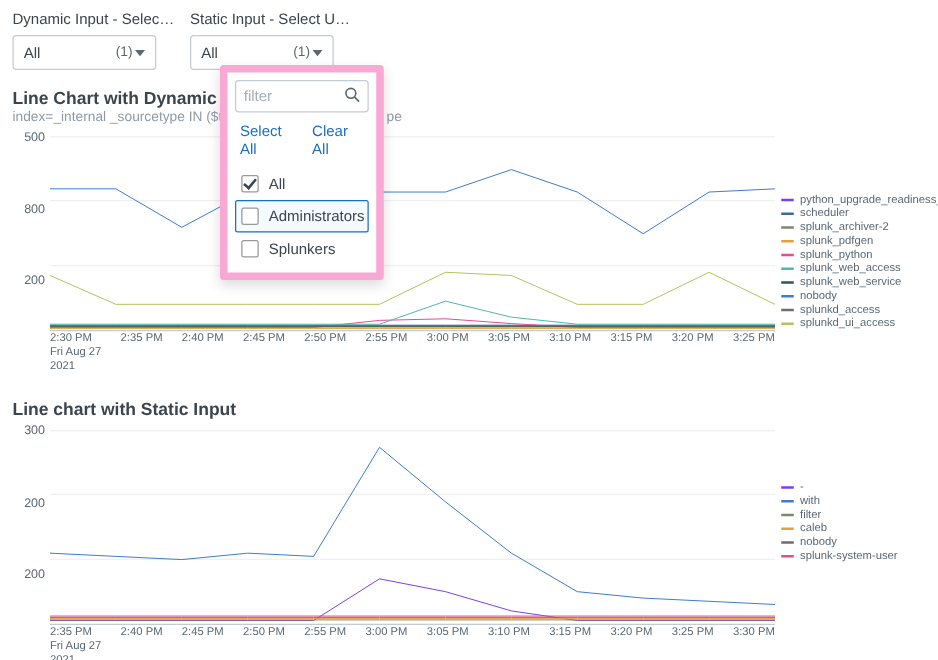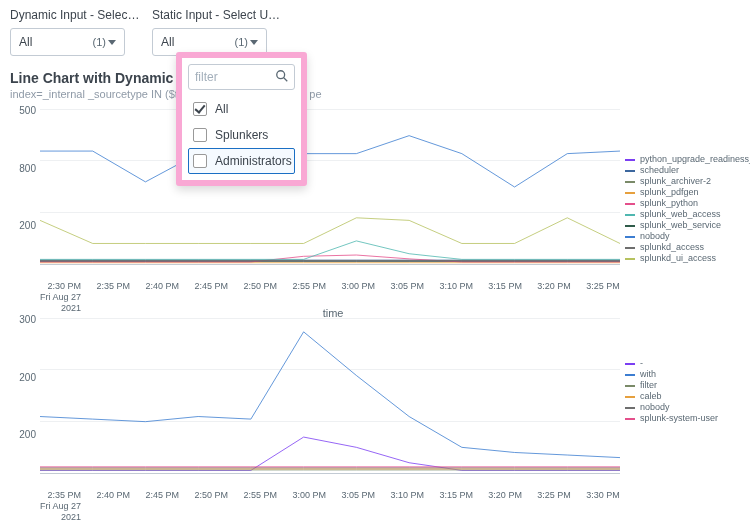--- a/index.html
+++ b/index.html
@@ -27,21 +27,21 @@
   .panel { margin: 6px 10px 14px; }
   .panel-title { font-size: 14px; font-weight: bold; color: #3c444d; }
   .panel-sub { font-size: 11px; color: #8f9aa7; margin-top: 2px; }
 
   .chart-wrap { position: relative; margin-top: 10px; height: 195px; }
   .y-axis { position: absolute; left: 0; top: 0; bottom: 22px; width: 28px; }
   .y-tick { position: absolute; right: 2px; font-size: 10px; color: #5a6873; transform: translateY(50%); }
   .plot { position: absolute; left: 30px; right: 120px; top: 0; bottom: 40px; border-bottom: 1px solid #c3cbd4; }
   .grid-h { position: absolute; left: 0; right: 0; border-top: 1px solid #eef0f2; }
   .x-ticks { position: absolute; left: 30px; right: 120px; bottom: 0; height: 40px; display: flex; justify-content: space-between; }
-  .x-tick { font-size: 9px; color: #5a6873; text-align: right; max-width: 48px; line-height: 1.2; margin-top: 16px; }
+  .x-tick { font-size: 9px; color: #5a6873; text-align: left; max-width: 48px; line-height: 1.2; }
   .x-label { position: absolute; left: 30px; right: 120px; bottom: -14px; text-align: center; font-size: 11px; color: #5a6873; }
   .legend { position: absolute; right: 0; top: 45px; width: 115px; display: flex; flex-direction: column; gap: 2px; }
   .legend.tight { top: 40px; }
   .legend-item { display: flex; align-items: center; gap: 5px; font-size: 9px; color: #5a6873; line-height: 1; }
   .sw { width: 10px; height: 2px; flex-shrink: 0; }
   svg.lines { position: absolute; left: 0; top: 0; width: 100%; height: 100%; }
 </style>
 </head>
 <body>
 
@@ -69,32 +69,36 @@
 </div>
 
 <div class="dropdown-panel">
   <div class="filter-wrap">
     <input class="filter-input" placeholder="filter" style="">
     <svg class="search-ic" viewBox="0 0 16 16">
         <circle cx="6.5" cy="6.5" r="4.5" fill="none" stroke="#5a6873" stroke-width="1.5"></circle>
         <line x1="10" y1="10" x2="14" y2="14" stroke="#5a6873" stroke-width="1.5"></line>
       </svg>
   </div>
+  <div class="dd-actions">
+    <a>Select All</a>
+    <a>Clear All</a>
+  </div>
   <div id="dd-items">
       <div class="dd-item">
         <div class="chk checked"></div>
         <span>All</span>
       </div>
+      <div class="dd-item focused">
+        <div class="chk"></div>
+        <span>Administrators</span>
+      </div>
       <div class="dd-item">
         <div class="chk"></div>
         <span>Splunkers</span>
-      </div>
-      <div class="dd-item focused">
-        <div class="chk"></div>
-        <span>Administrators</span>
       </div>
     </div>
 </div>
 
 <div class="panel">
   <div class="panel-title">Line Chart with Dynamic Inpu</div>
   <div class="panel-sub">
     <span>index=_internal _sourcetype IN ($t</span>&nbsp;&nbsp;&nbsp;&nbsp;&nbsp;&nbsp;&nbsp;&nbsp;&nbsp;&nbsp;&nbsp;&nbsp;&nbsp;&nbsp;&nbsp;&nbsp;&nbsp;&nbsp;&nbsp;&nbsp;&nbsp;&nbsp;&nbsp;&nbsp;&nbsp;&nbsp;&nbsp;&nbsp;&nbsp;&nbsp;&nbsp;&nbsp;&nbsp;&nbsp;&nbsp;&nbsp;&nbsp;&nbsp;&nbsp;&nbsp;&nbsp;&nbsp;&nbsp;<span>pe</span>
   </div>
   <div class="chart-wrap">
@@ -127,21 +131,20 @@
         <div class="x-tick">2:45 PM</div>
         <div class="x-tick">2:50 PM</div>
         <div class="x-tick">2:55 PM</div>
         <div class="x-tick">3:00 PM</div>
         <div class="x-tick">3:05 PM</div>
         <div class="x-tick">3:10 PM</div>
         <div class="x-tick">3:15 PM</div>
         <div class="x-tick">3:20 PM</div>
         <div class="x-tick">3:25 PM</div>
       </div>
-    <div class="x-label">_time</div>
     <div class="legend" id="leg1">
         <div class="legend-item">
           <div class="sw" style="background: rgb(123, 63, 242);"></div>
           <span>python_upgrade_readiness_app</span>
         </div>
         <div class="legend-item">
           <div class="sw" style="background: rgb(61, 103, 158);"></div>
           <span>scheduler</span>
         </div>
         <div class="legend-item">
@@ -174,20 +177,21 @@
         </div>
         <div class="legend-item">
           <div class="sw" style="background: rgb(182, 194, 95);"></div>
           <span>splunkd_ui_access</span>
         </div>
       </div>
   </div>
 </div>
 
 <div class="panel">
+  <div class="panel-title">Line chart with Static Input</div>
   <div class="chart-wrap">
     <div class="y-axis" id="y2">
         <div class="y-tick" style="bottom: 33.3333%;">200</div>
         <div class="y-tick" style="bottom: 66.6667%;">200</div>
         <div class="y-tick" style="bottom: 100%;">300</div>
       </div>
     <div class="plot" id="plot2">
         <div class="grid-h" style="bottom: 33.3333%;"></div>
         <div class="grid-h" style="bottom: 66.6667%;"></div>
         <div class="grid-h" style="bottom: 100%;"></div>

